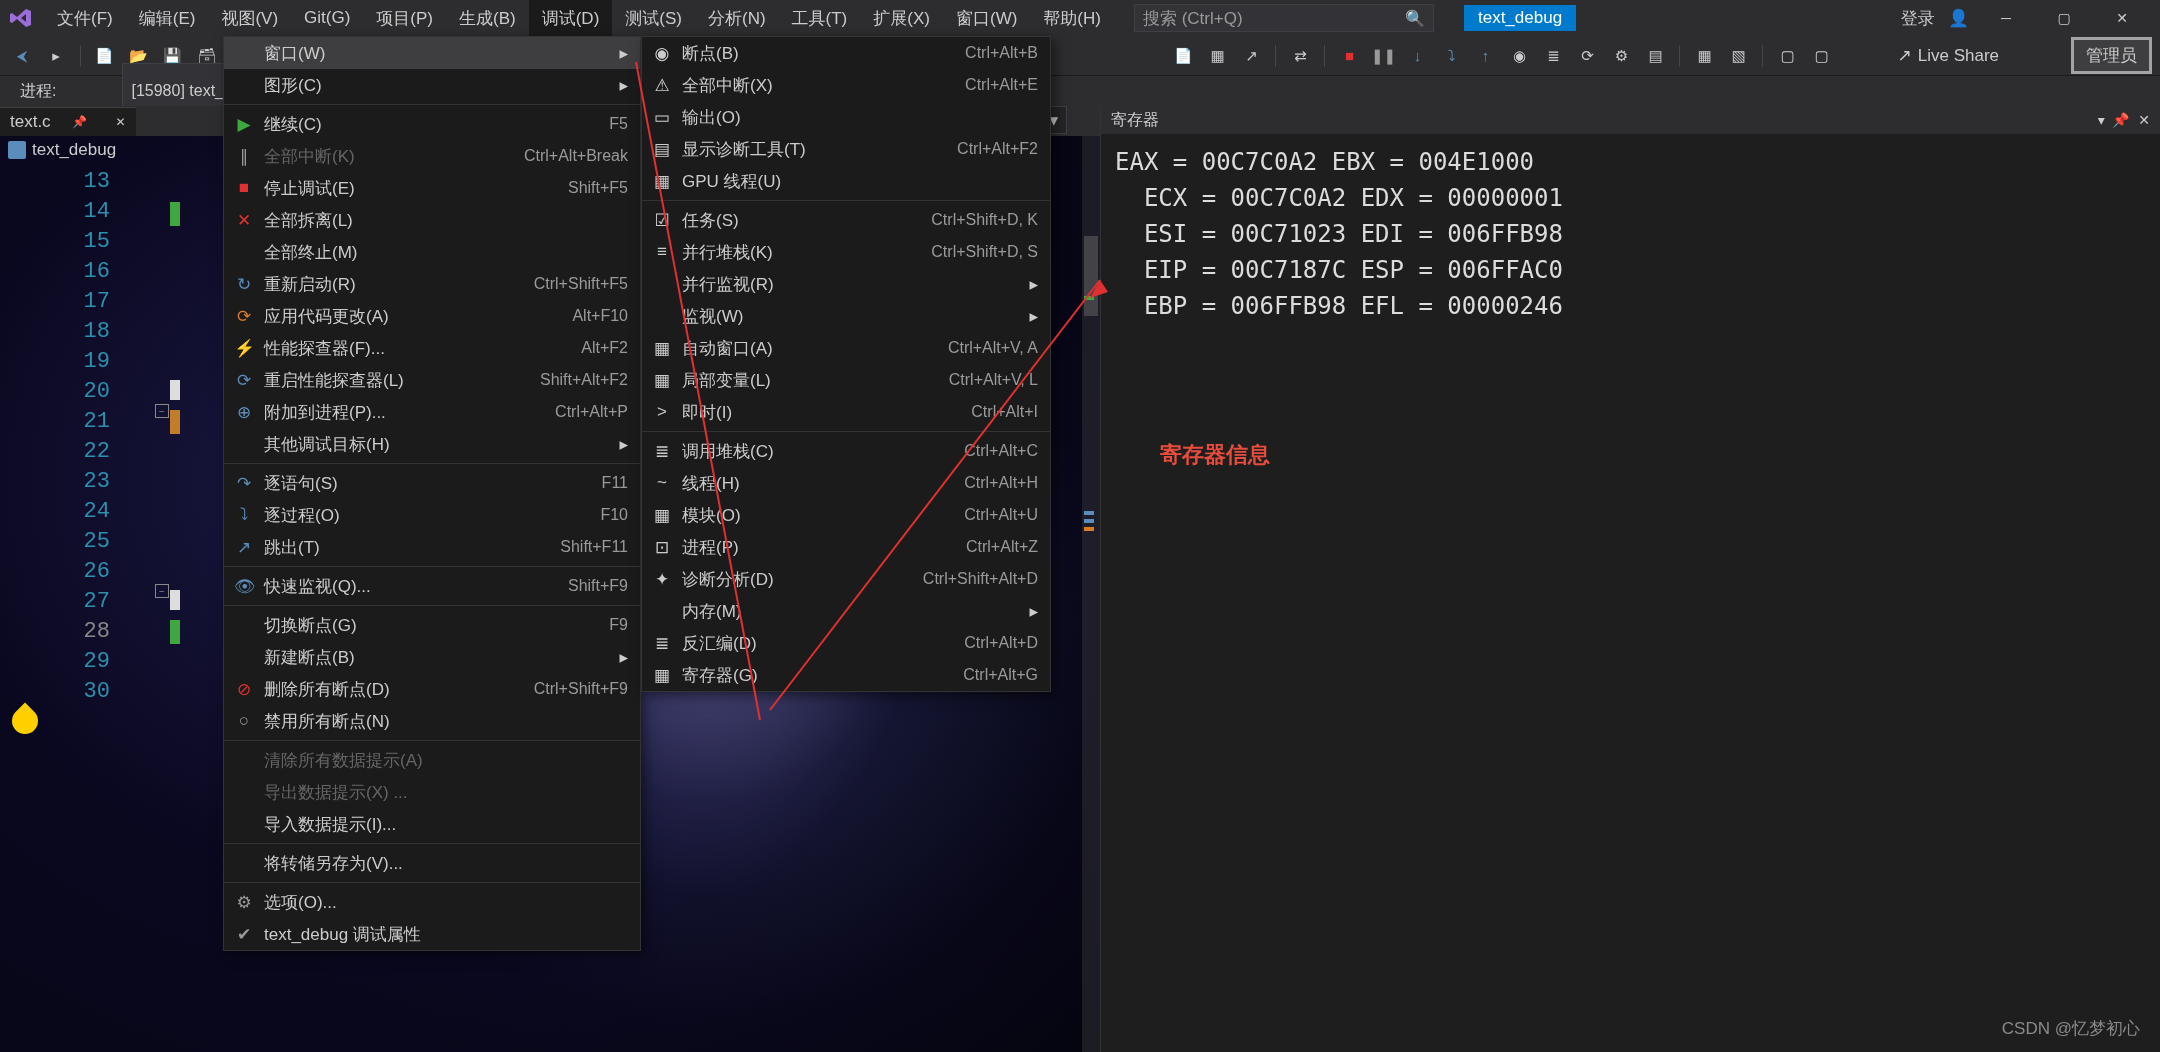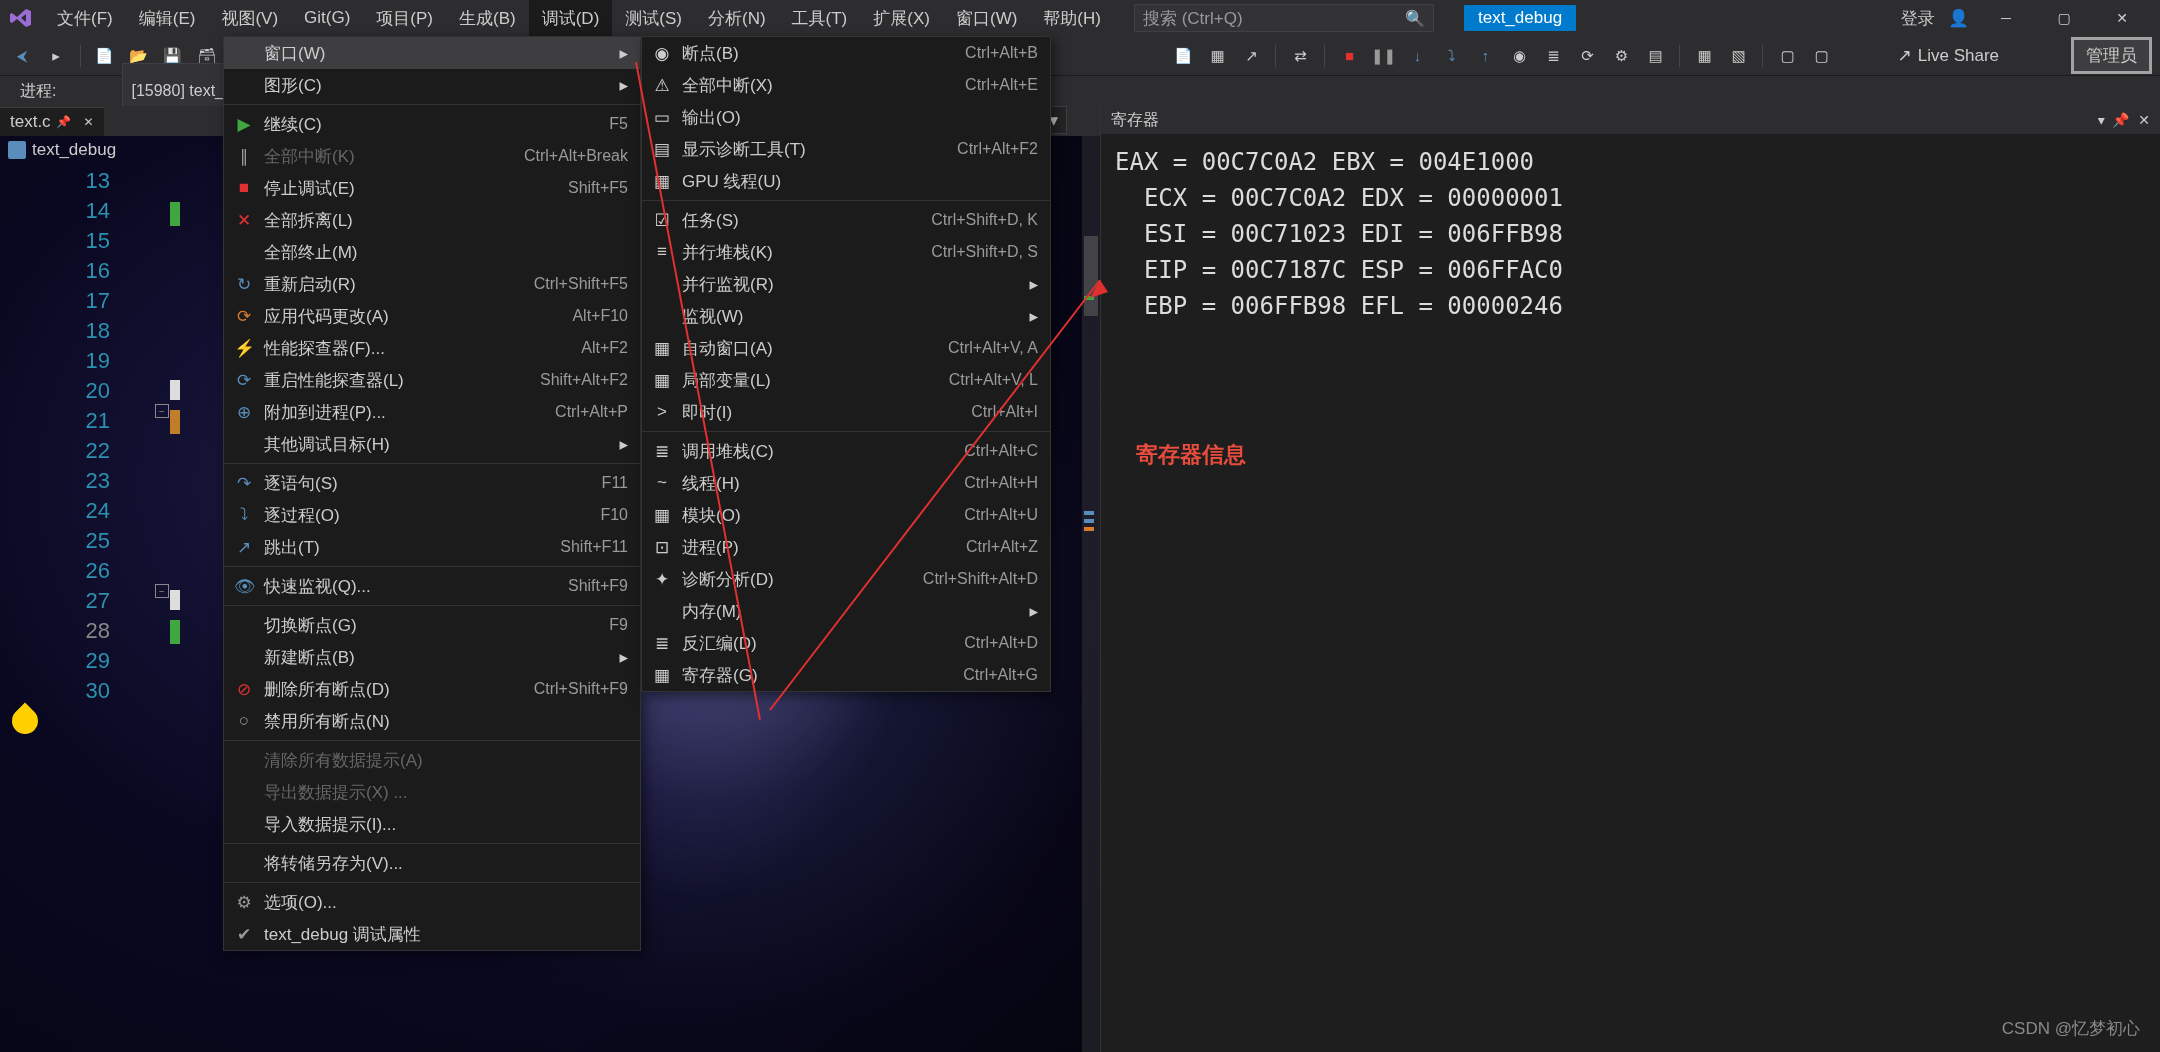--- a/index.html
+++ b/index.html
@@ -18,27 +18,27 @@
 .toolbar { height:40px; background:#2d2d30; display:flex; align-items:center; padding:0 8px; gap:6px; border-bottom:1px solid #1b1b1c; }
 .tool-btn { width:28px; height:28px; display:flex; align-items:center; justify-content:center; color:#ccc; font-size:15px; }
 .tool-sep { width:1px; height:22px; background:#46464a; margin:0 4px; }
 .process-bar { height:30px; background:#2d2d30; display:flex; align-items:center; padding:0 20px; gap:26px; font-size:16px; }
 .process-dd { background:#333337; border:1px solid #3f3f46; padding:18px 8px; min-width:120px;margin-left:40px; }
 .main { position:absolute; top:106px; left:0; right:0; bottom:0; display:flex; }
 .editor-area { width:1100px; position:relative; background:radial-gradient(circle at 30% 40%, #1a1840 0%, #0a0820 40%, #050510 100%); }
 .bg-art { position:absolute; inset:0; background:radial-gradient(circle at 65% 55%, rgba(180,200,255,0.3) 0%, rgba(100,120,200,0.15) 20%, rgba(20,15,50,0.1) 45%, transparent 60%); }
 .bg-art::before { content:""; position:absolute; right:150px; top:100px; width:500px; height:700px; background:radial-gradient(ellipse at 50% 30%, rgba(200,180,255,0.4), rgba(120,100,200,0.2) 40%, transparent 70%); border-radius:50%; filter:blur(3px); }
 .tabrow { height:30px; background:#2d2d30; display:flex; align-items:center; position:relative; z-index:3; }
-.tab { padding:4px 10px; background:#1e1e1e; border-top:1px solid #3e3e3e; display:flex; align-items:center; gap:6px; }
+.tab { padding:4px 10px; background:#1e1e1e; border-top:1px solid #3e3e3e; display:flex; align-items:center; gap:22px; }
 .tab .pin { font-size:12px; }
 .tab .close { font-size:12px; margin-left:6px; }
 .sol-exp { position:absolute; top:34px; left:8px; z-index:3; display:flex; align-items:center; gap:6px; color:#ccc; }
 .sol-icon { width:18px; height:18px; background:#5a8dbb; border-radius:2px; }
 .gutter { position:absolute; left:0; top:60px; width:140px; z-index:2; }
-.line-num { height:30px; display:flex; align-items:center; justify-content:flex-end; padding-right:30px; color:#2b91af; font-size:22px; font-family:Liberation Sans, sans-serif; }
+.line-num { height:30px; display:flex; align-items:center; justify-content:flex-end; padding-right:30px; color:#2b91af; font-size:22px; font-family:Liberation Mono, monospace; }
 .line-num.current { color:#888; }
 .arrow-marker { position:absolute; left:12px; top:602px; width:26px; height:26px; background:#ffd000; border-radius:50% 0 50% 50%; transform:rotate(-45deg); z-index:4; }
 .fold-mark { position:absolute; left:155px; width:14px; height:14px; border:1px solid #888; color:#888; font-size:10px; display:flex; align-items:center; justify-content:center; z-index:3; }
 .bp-bar { position:absolute; left:170px; width:12px; z-index:3; }
 .bp-green { position:absolute; width:10px; height:24px; background:#3fa73f; }
 .bp-orange { position:absolute; width:10px; height:24px; background:#c27d2a; }
 .bp-white { position:absolute; width:10px; height:20px; background:#ddd; }
 .dropdown { position:absolute; background:#1b1b1c; border:1px solid #333; z-index:100; box-shadow:4px 4px 12px rgba(0,0,0,0.5); }
 .dd-debug { left:223px; top:36px; width:418px; }
 .dd-row { height:32px; display:flex; align-items:center; padding:0 12px 0 40px; position:relative; }
@@ -48,21 +48,21 @@
 .dd-row .sc { margin-left:auto; color:#9a9a9a; font-size:16px; }
 .dd-row .arrow { margin-left:auto; color:#ccc; }
 .dd-sep { height:1px; background:#333; margin:3px 0; }
 .dd-window { left:641px; top:36px; width:410px; }
 .scope-dd { position:absolute; top:0; left:792px; width:275px; height:28px; background:rgba(37,37,38,0.95); border:1px solid #3f3f46; display:flex; align-items:center; padding:0 8px; z-index:5; }
 .scope-dd .arrow { margin-left:auto; }
 .right-panel { flex:1; background:#1e1e1e; border-left:1px solid #333; display:flex; flex-direction:column; }
 .panel-header { height:28px; background:#2d2d30; display:flex; align-items:center; padding:0 10px; font-size:16px; }
 .panel-header .tools { margin-left:auto; display:flex; gap:8px; font-size:14px; }
 .reg-content { padding:10px 14px; font-family:Consolas,monospace; font-size:24px; line-height:1.5; color:#dcdcdc; white-space:pre; }
-.annotation { color:#e74c3c; font-size:22px; position:absolute; left:1136px; top:440px; font-weight:bold; }
+.annotation { color:#e74c3c; font-size:22px; position:absolute; left:1160px; top:440px; font-weight:bold; }
 .arrow-line { position:absolute; z-index:200; pointer-events:none; }
 .scrollbar-v { position:absolute; right:0; top:30px; bottom:0; width:18px; background:rgba(62,62,66,0.4); }
 .scroll-thumb { position:absolute; top:100px; width:14px; left:2px; height:80px; background:rgba(104,104,104,0.5); }
 .minimap-marks { position:absolute; right:4px; top:35px; width:12px; }
 .mm { position:absolute; width:10px; height:4px; }
 .live-share { display:flex; align-items:center; gap:6px; color:#ccc; }
 .admin-btn { background:#3e3e40; border:3px solid #a3a3a3; padding:4px 12px; }
 .watermark { position:absolute; right:20px; bottom:12px; color:#8a8a8a; font-size:17px; }
 </style>
 </head>

